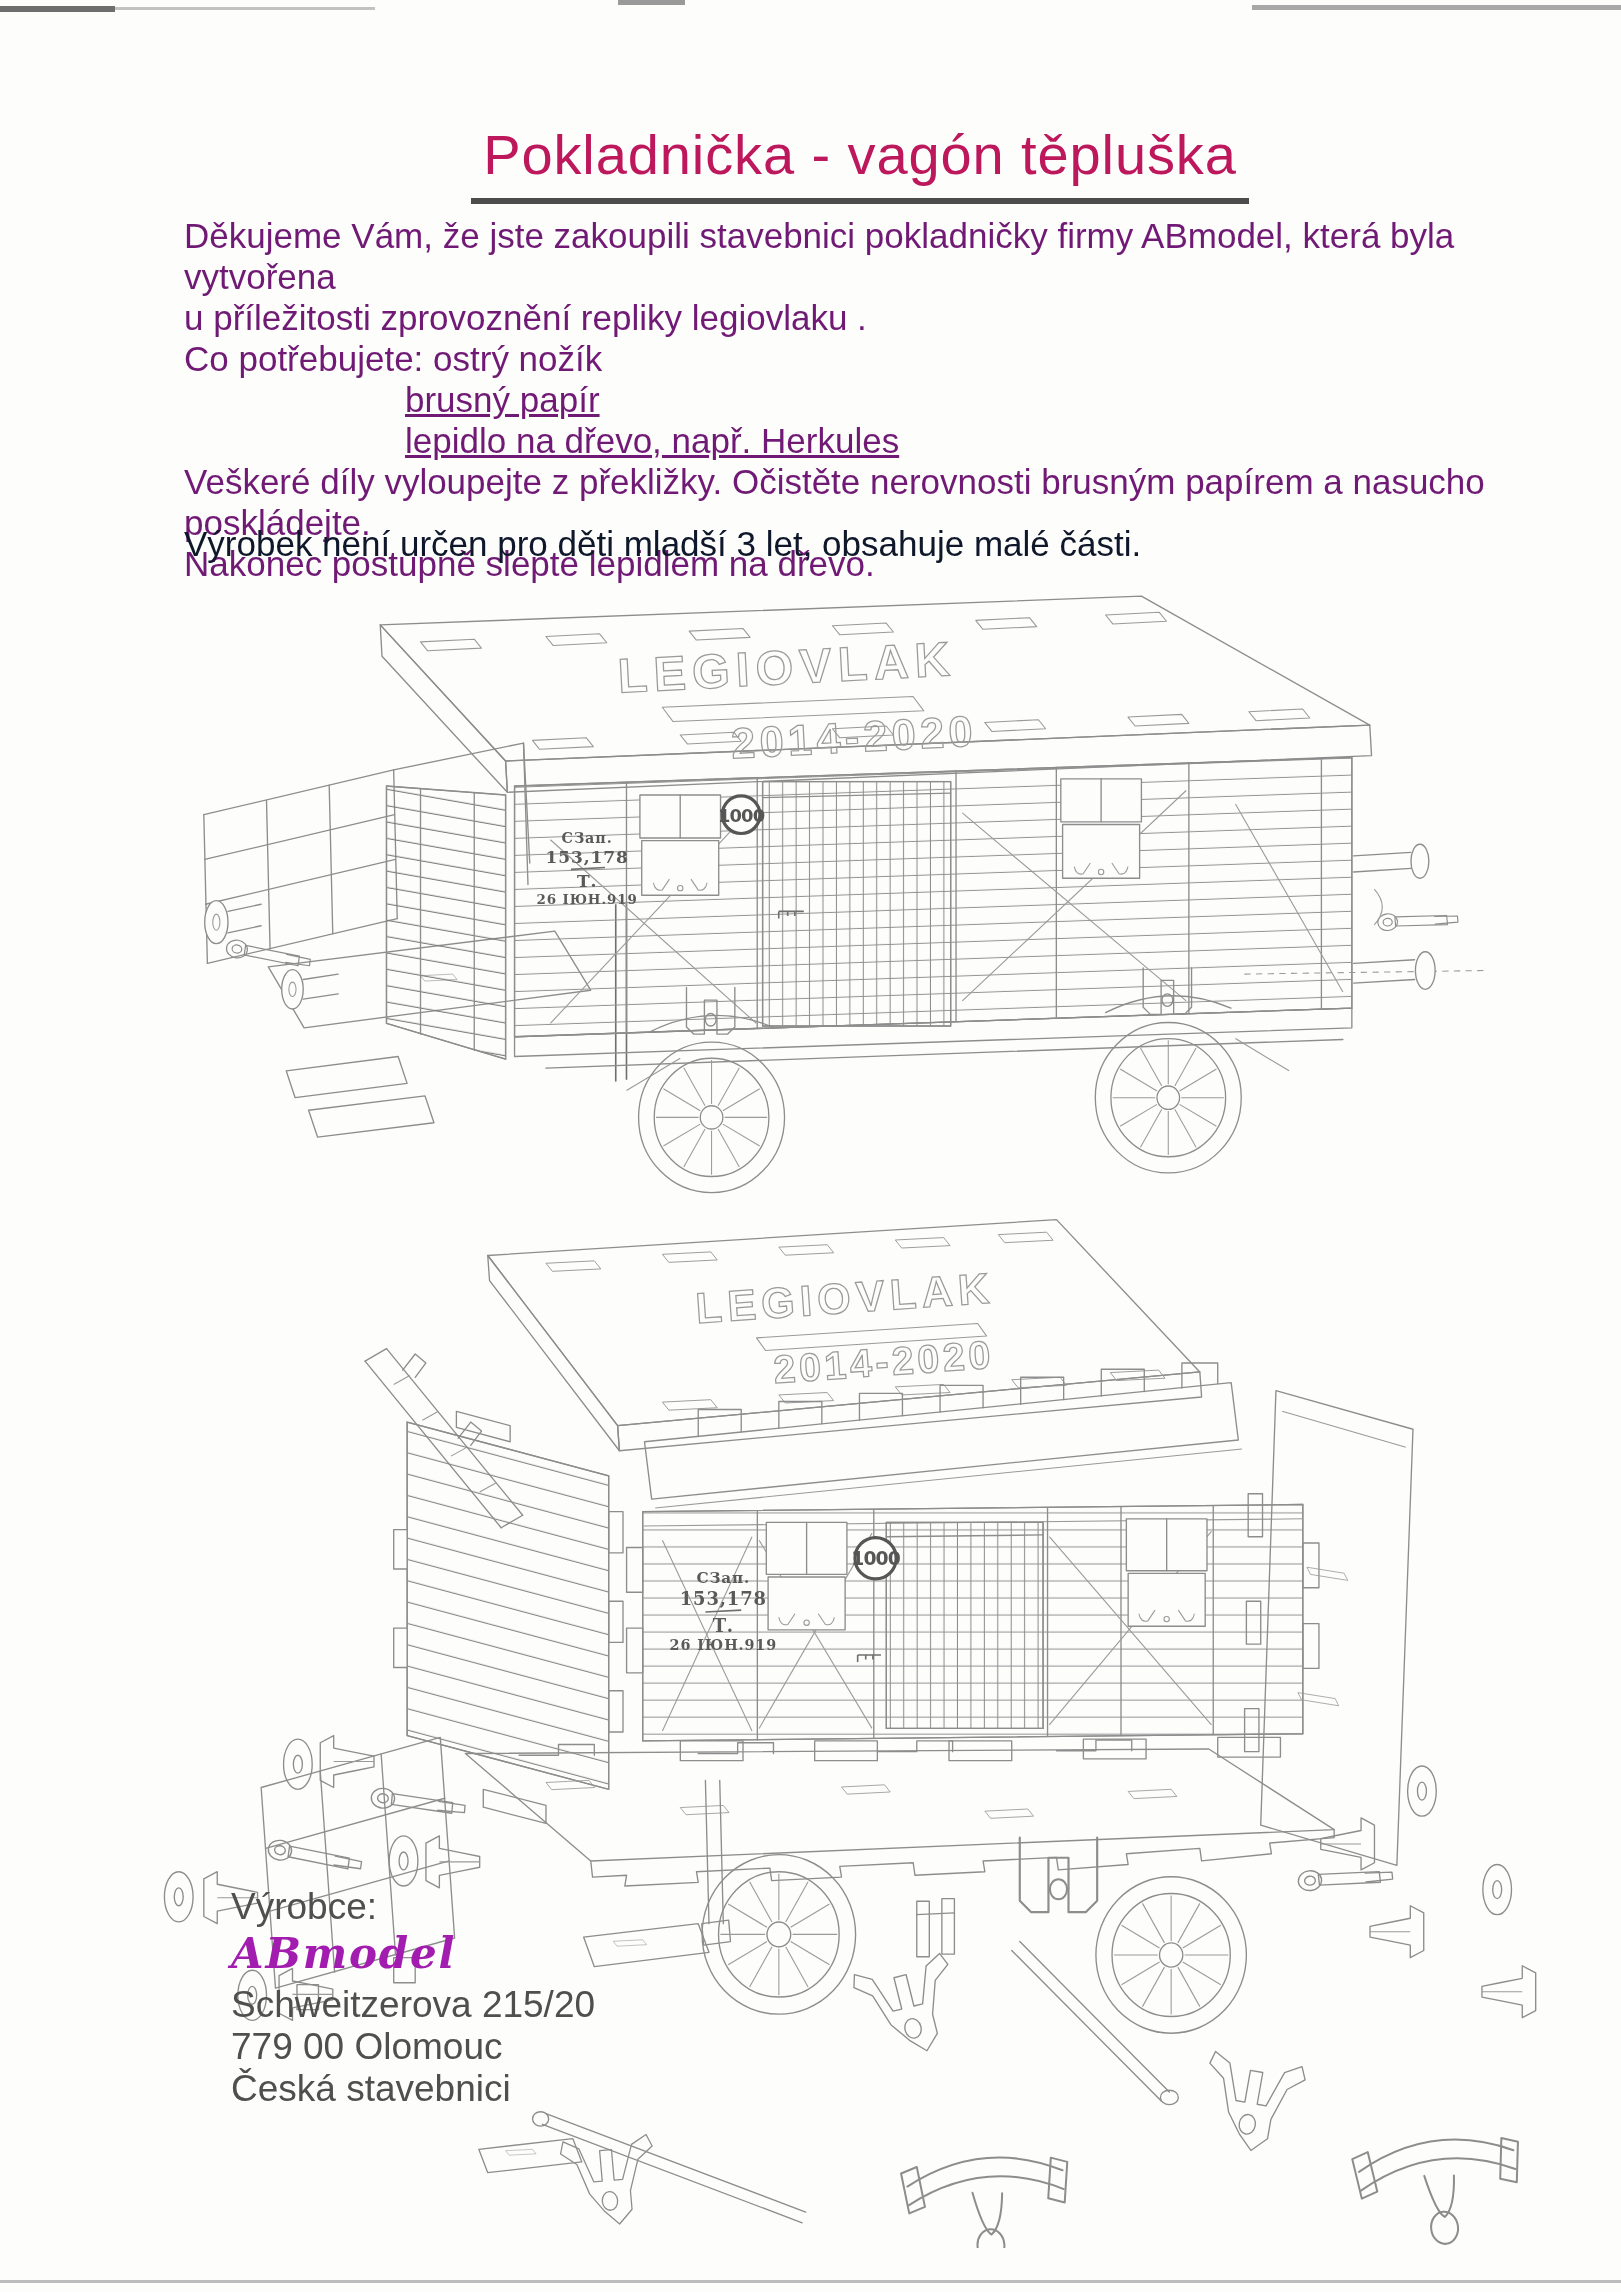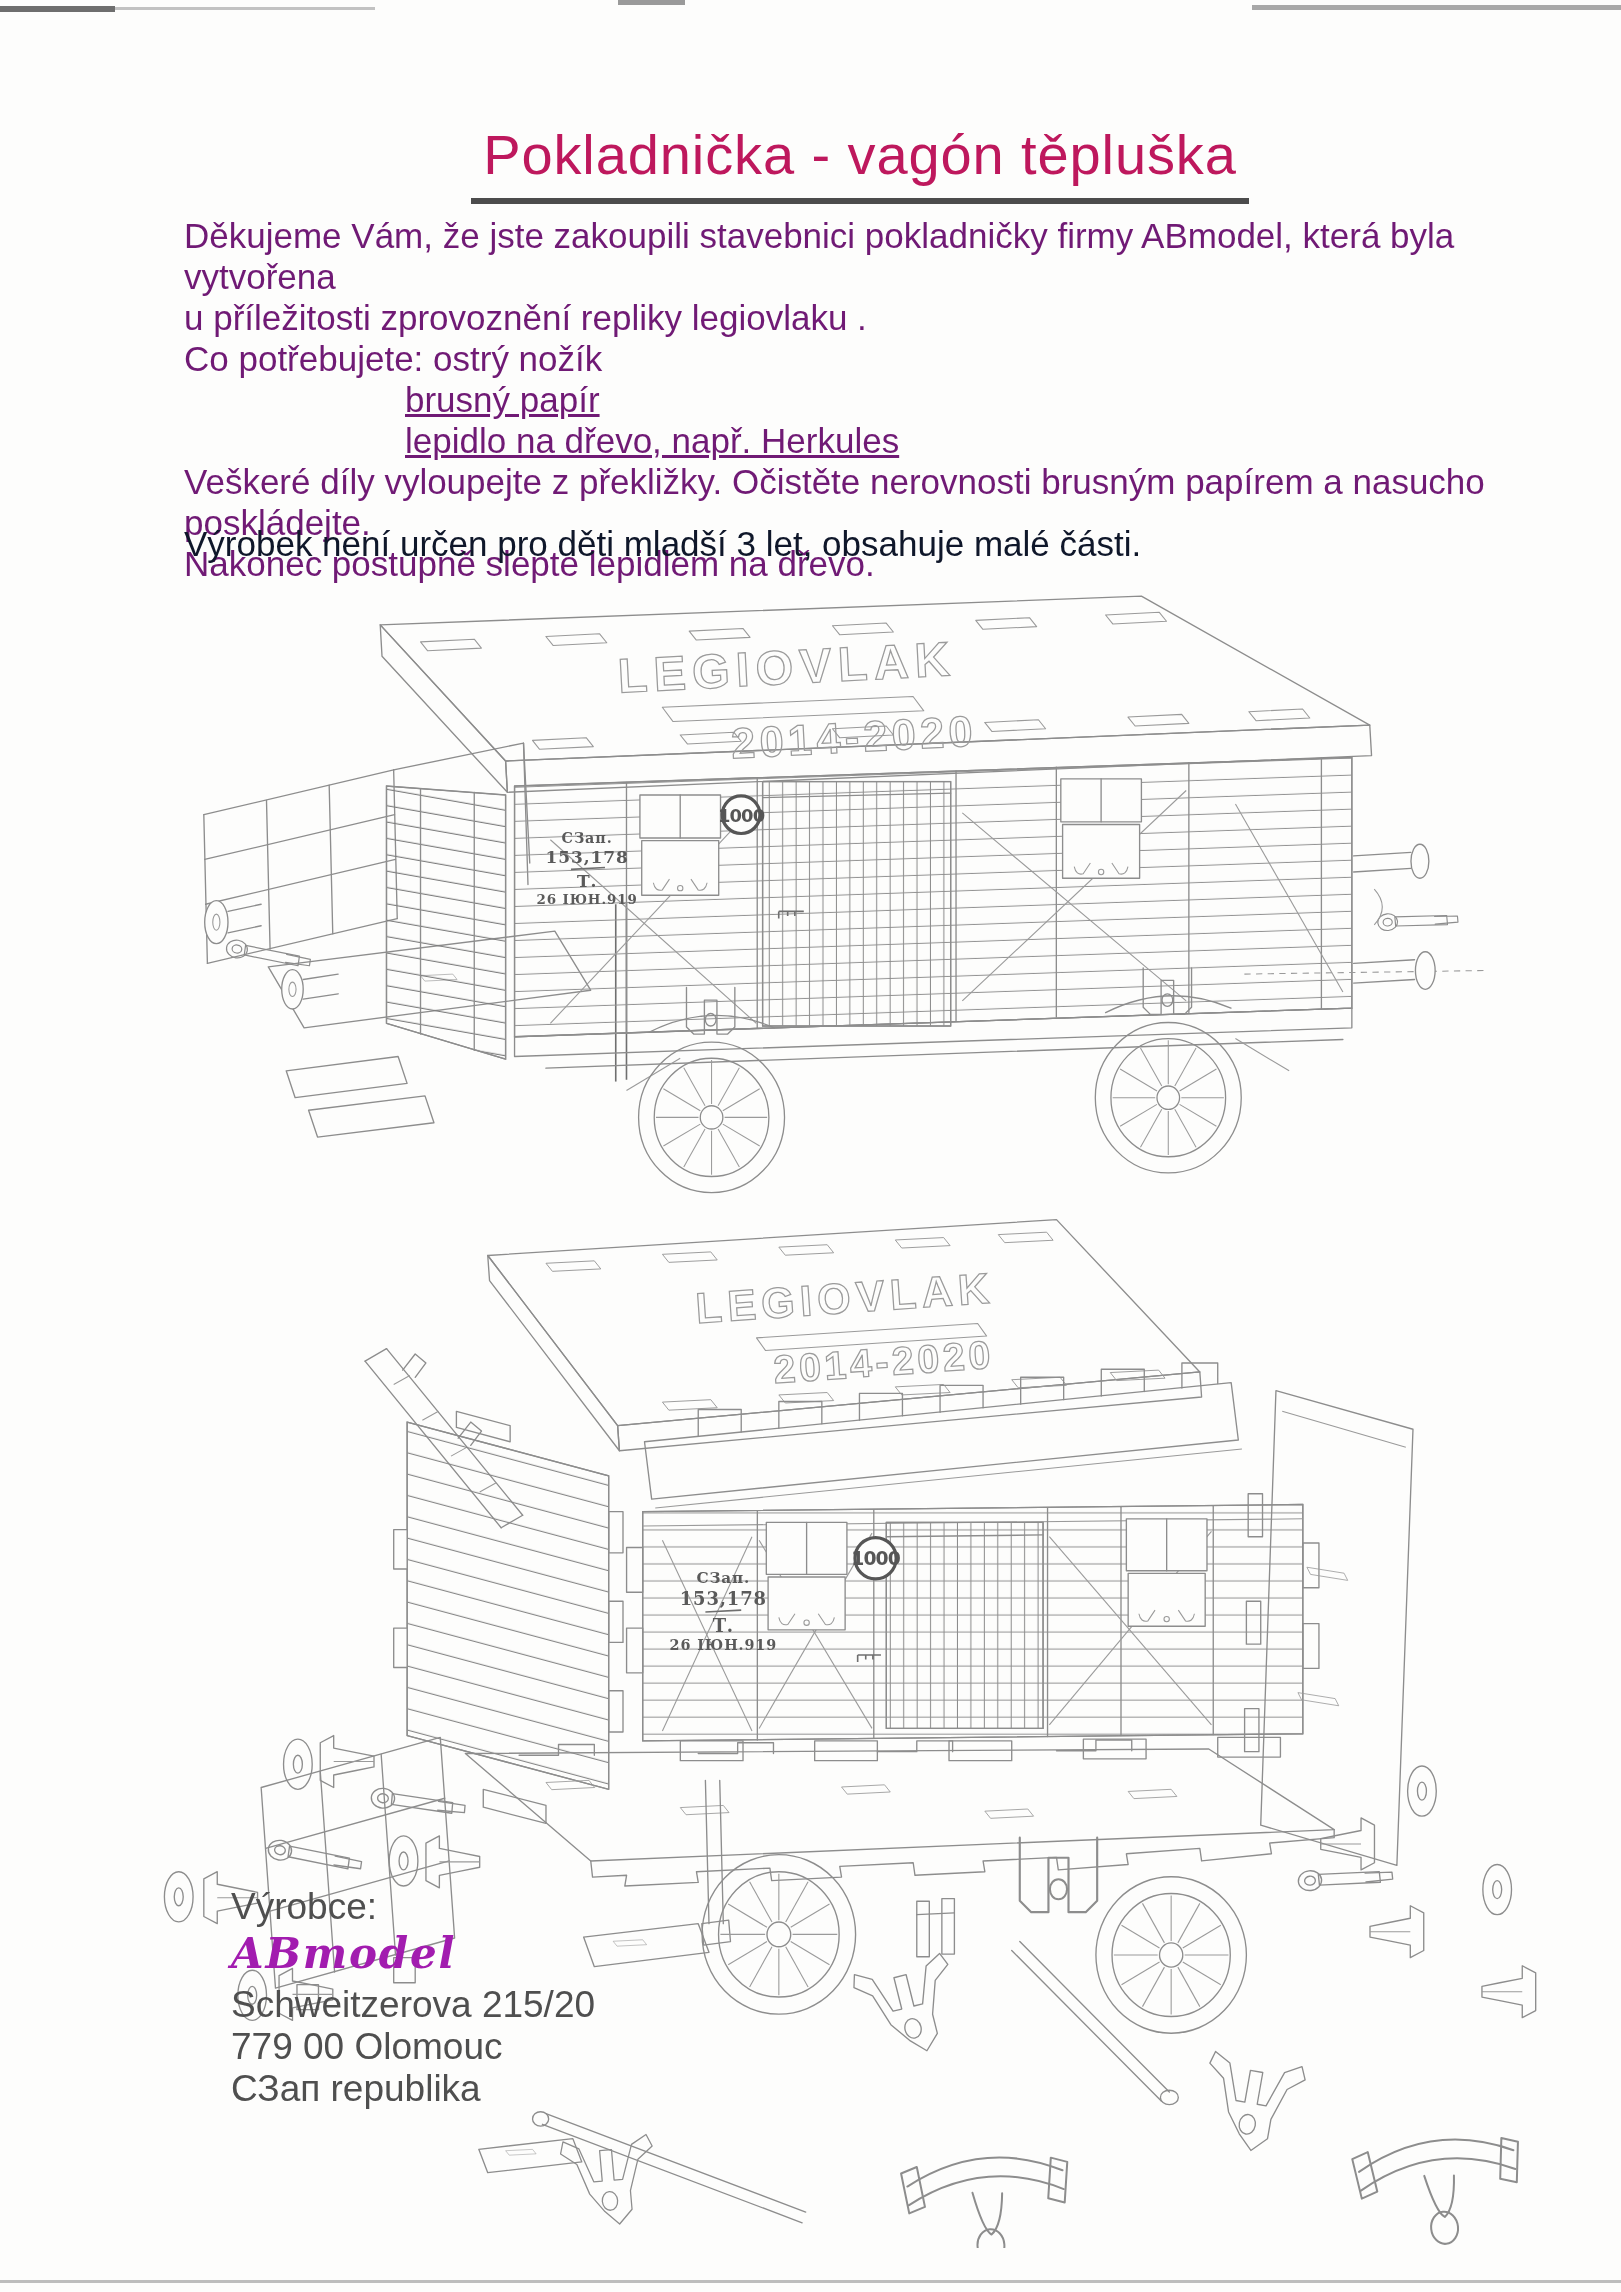--- a/index.html
+++ b/index.html
@@ -474,17 +474,17 @@
       <use href="#spring" transform="translate(865,1058) rotate(-4) scale(1.5)"></use>
       <use href="#spring" transform="translate(1368,1042) rotate(-6) scale(1.5)"></use>
     </g>
   </svg>
 
   <div class="footer">
     <div>Výrobce:</div>
     <div class="brand">ABmodel</div>
     <div>Schweitzerova 215/20</div>
     <div>779 00 Olomouc</div>
-    <div>СЗап republika</div>
+    <div>Česká stavebnici</div>
   </div>
 
 </div>
 
 
 </body></html>

